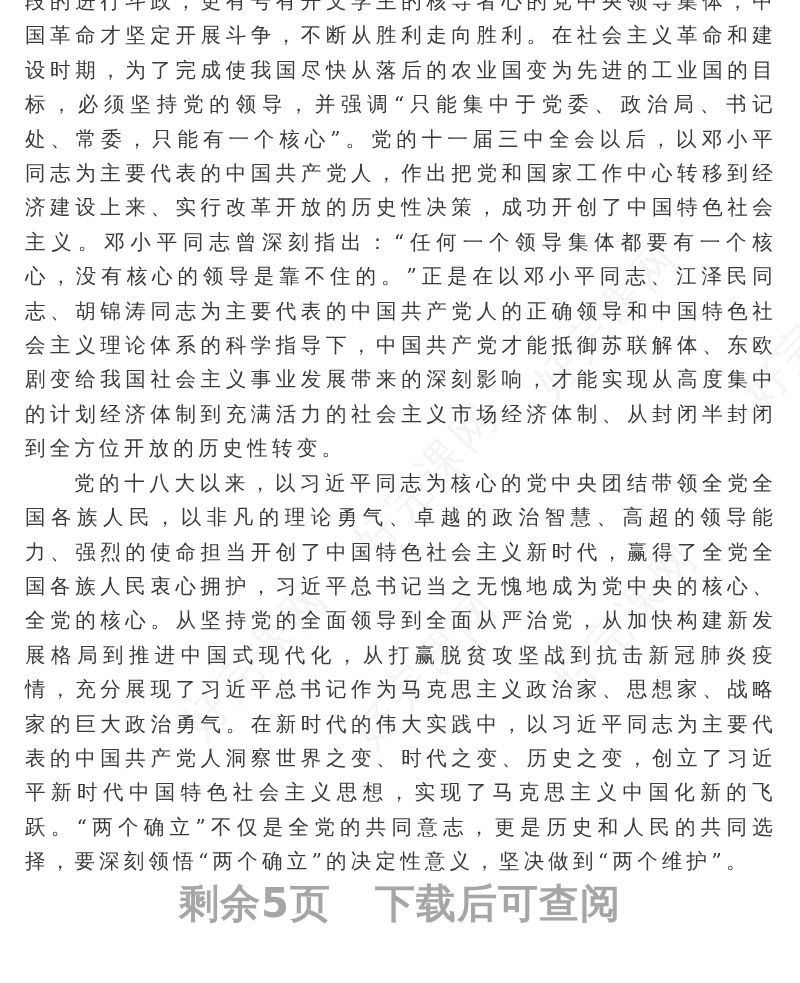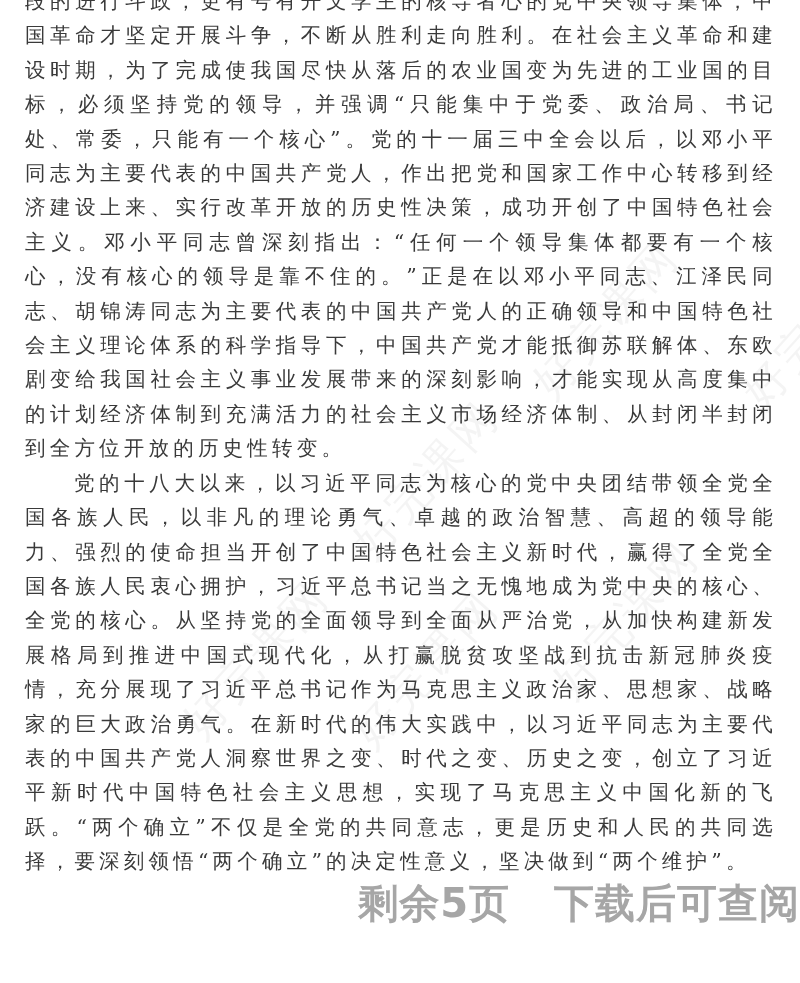--- a/index.html
+++ b/index.html
@@ -43,21 +43,21 @@
       transform: rotate(-48deg);
       white-space: nowrap;
       pointer-events: none;
       letter-spacing: 4px;
     }
     .more-banner {
       position: absolute;
       left: 0;
       top: 876px;
       width: 800px;
-      text-align: right;
+      text-align: center;
       font-family: "DejaVu Sans", sans-serif;
       font-weight: bold;
       font-size: 40px;
       color: #a6a6a6;
       letter-spacing: 1px;
     }
     .more-banner .gap {
       display: inline-block;
       width: 44px;
     }

